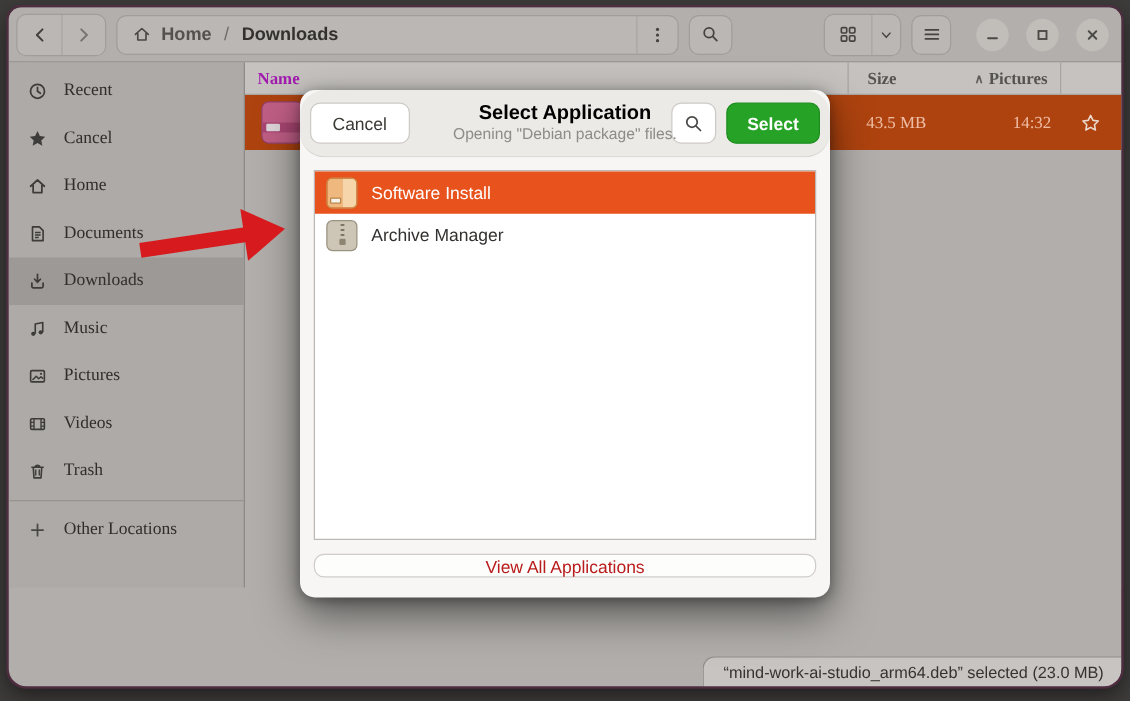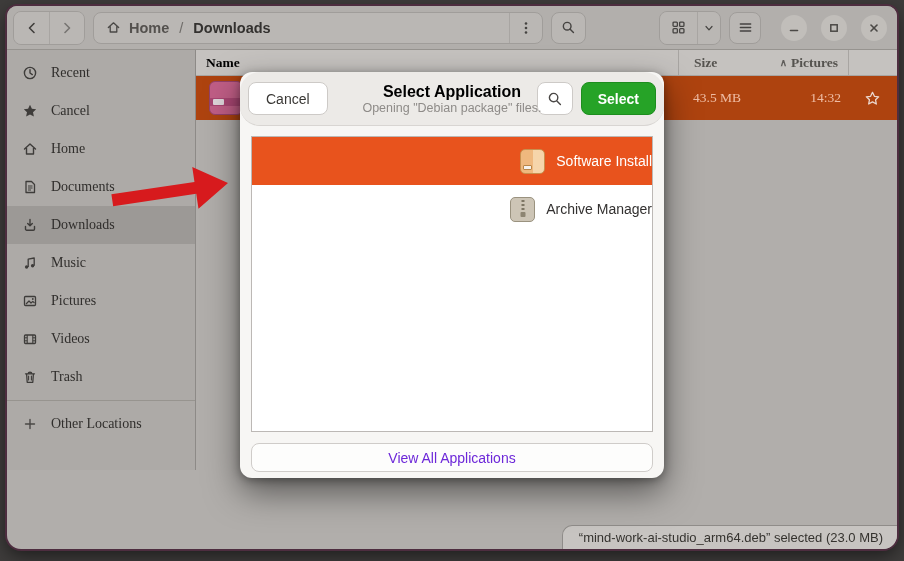--- a/index.html
+++ b/index.html
@@ -60,21 +60,21 @@
     font-size:14px; color:#302e2c; gap:13px;
   }
   .side-item.selected { background:#9c9996; }
   .side-sep { height:1px; background:#97948f; margin:4px 0; }
 
   .main { flex:1; background:#b1aeab; position:relative; }
   .col-header {
     height:26px; background:#c5c2bf; border-bottom:1px solid #a8a5a2;
     display:flex; align-items:center; font-size:13.5px; font-weight:700; color:#55534f;
   }
-  .col-name { flex:1; padding-left:10px; color:#000000; }
+  .col-name { flex:1; padding-left:10px; color:#a21caf; }
   .col-size { width:75px; padding-left:15px; border-left:1px solid #a8a5a2; align-self:stretch; display:flex; align-items:center; }
   .col-mod  { width:95px; display:flex; align-items:center; justify-content:flex-end; padding-right:10px; gap:4px; }
   .col-fav  { width:49px; border-left:1px solid #a8a5a2; align-self:stretch; }
   .sort-caret { font-size:10px; color:#5f5d5b; }
 
   .file-row { height:44px; background:#ae430f; display:flex; align-items:center; }
   .file-row .cell-name { flex:1; display:flex; align-items:center; }
   .file-row .cell-size { width:75px; padding-left:15px; font-size:13.5px; color:rgba(255,219,201,.8); }
   .file-row .cell-mod  { width:95px; text-align:right; padding-right:7px; font-size:13.5px; color:rgba(255,219,201,.8); }
   .file-row .cell-fav  { width:49px; display:flex; justify-content:center; }
@@ -118,34 +118,34 @@
     font-size:14px; font-weight:700; display:flex; align-items:center;
   }
   .app-list {
     margin:10px 11px 0; height:296px; background:#ffffff;
     border:1px solid #bcb8b5; overflow:hidden;
   }
   .list-section-header {
     height:30px; line-height:30px; padding-left:12px;
     font-size:14px; font-weight:700; color:#2a2826; border-bottom:1px solid #e3e1de;
   }
-  .app-row { height:48px; display:flex; align-items:center; font-size:14px; color:#333130;justify-content:flex-end; }
+  .app-row { height:34px; display:flex; align-items:center; font-size:14px; color:#333130; }
   .app-row.selected { background:#e8531d; color:#ffffff; }
   .app-icon { width:25px; height:25px; margin-left:9px; margin-right:11px; border-radius:5px; position:relative; flex:none; }
   .si-icon { background:linear-gradient(90deg,#efb87e 0 54%,#f6d5aa 54% 100%); border:1px solid #c8904f; }
   .si-icon .chip { position:absolute; left:2px; bottom:3px; width:9px; height:5px; background:#f6f2ec; border-radius:1px; border:1px solid #b98648; }
   .am-icon { background:#cdc5b6; border:1px solid #9a927f; }
   .am-icon .zip { position:absolute; left:50%; top:2px; bottom:9px; width:3px; transform:translateX(-50%);
     background:repeating-linear-gradient(180deg,#7d7664 0 2px,#cdc5b6 2px 4px); }
   .am-icon .pull { position:absolute; left:50%; bottom:4px; width:5px; height:5px; transform:translateX(-50%);
     background:#8d8572; border-radius:1px; }
   .view-all-btn {
-    margin:11px 11px 6px; height:29px; background:#fdfdfc; border:1px solid #cfccc9;
+    margin:11px 11px 6px; height:19px; background:#fdfdfc; border:1px solid #cfccc9;
     border-radius:8px; display:flex; align-items:center; justify-content:center;
-    font-size:14px; color:#6d28d9;
+    font-size:14px; color:#b91c1c;
   }
 
   
   .anno { position:absolute; left:0; top:0; z-index:60; pointer-events:none; }
 </style>
 </head>
 <body>
 
 <div class="window">
 

